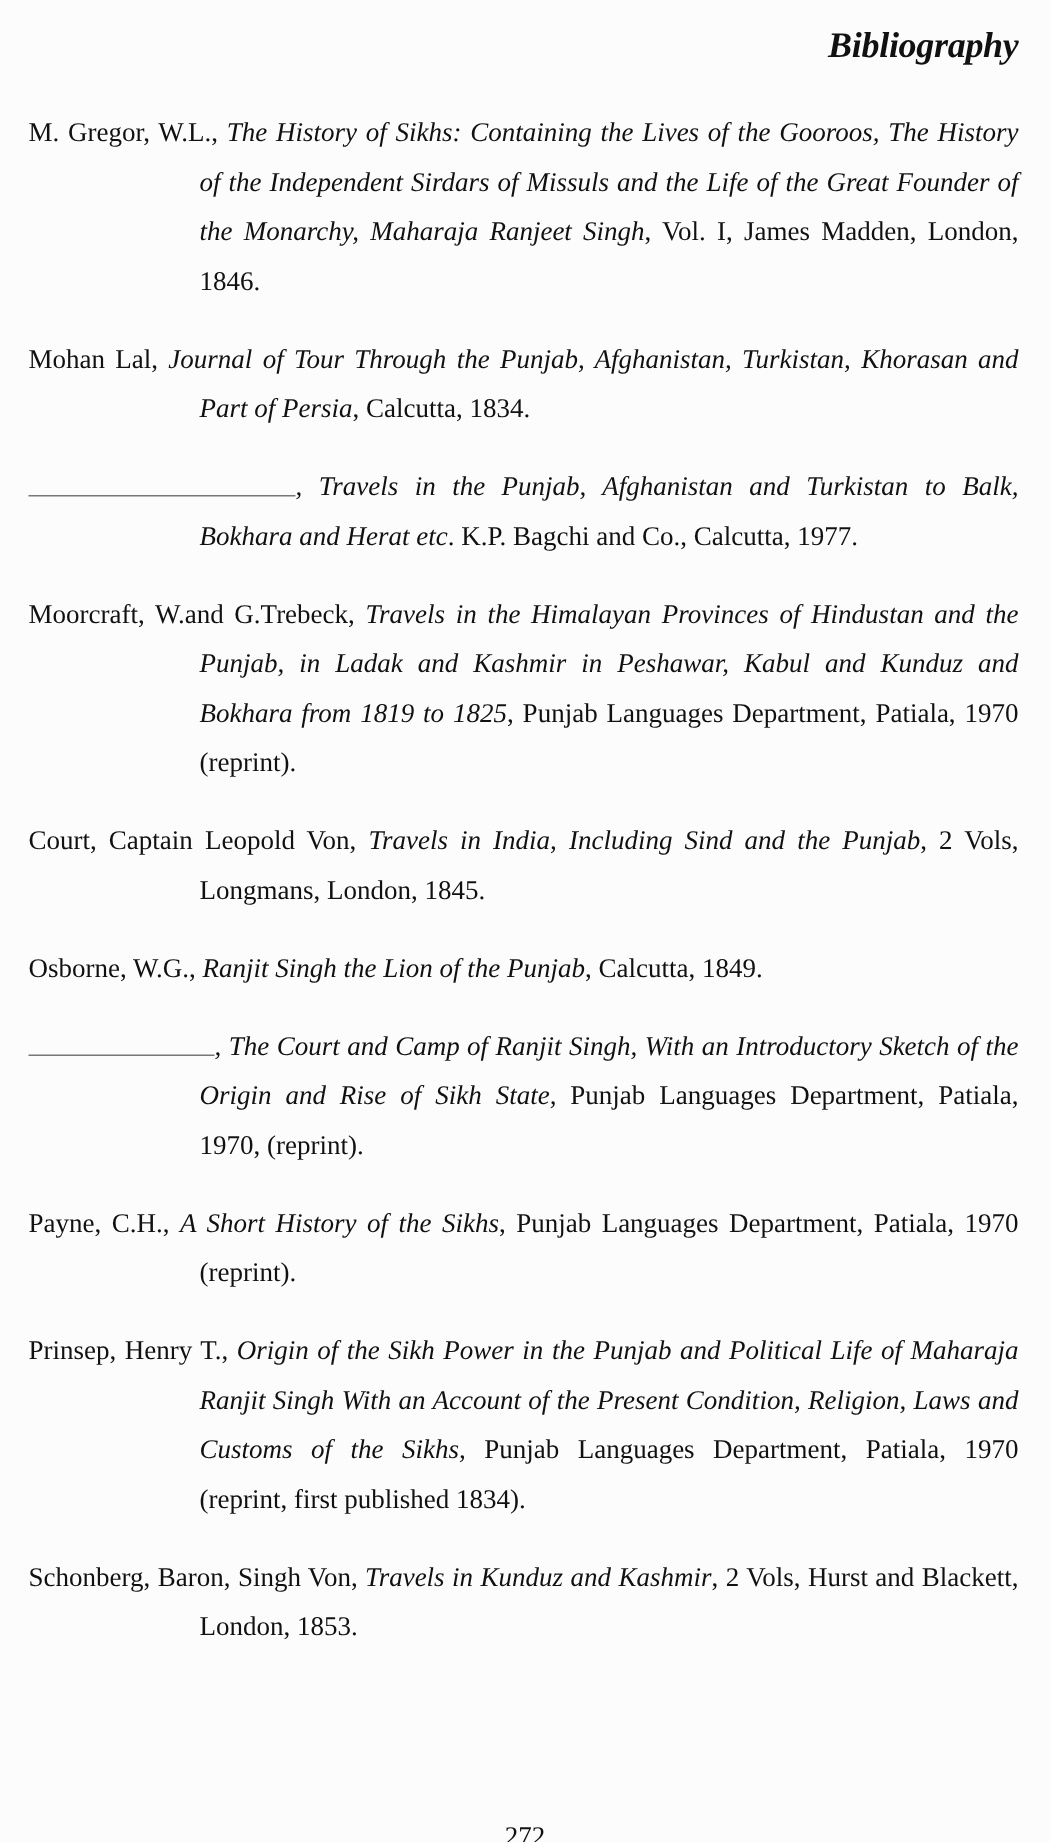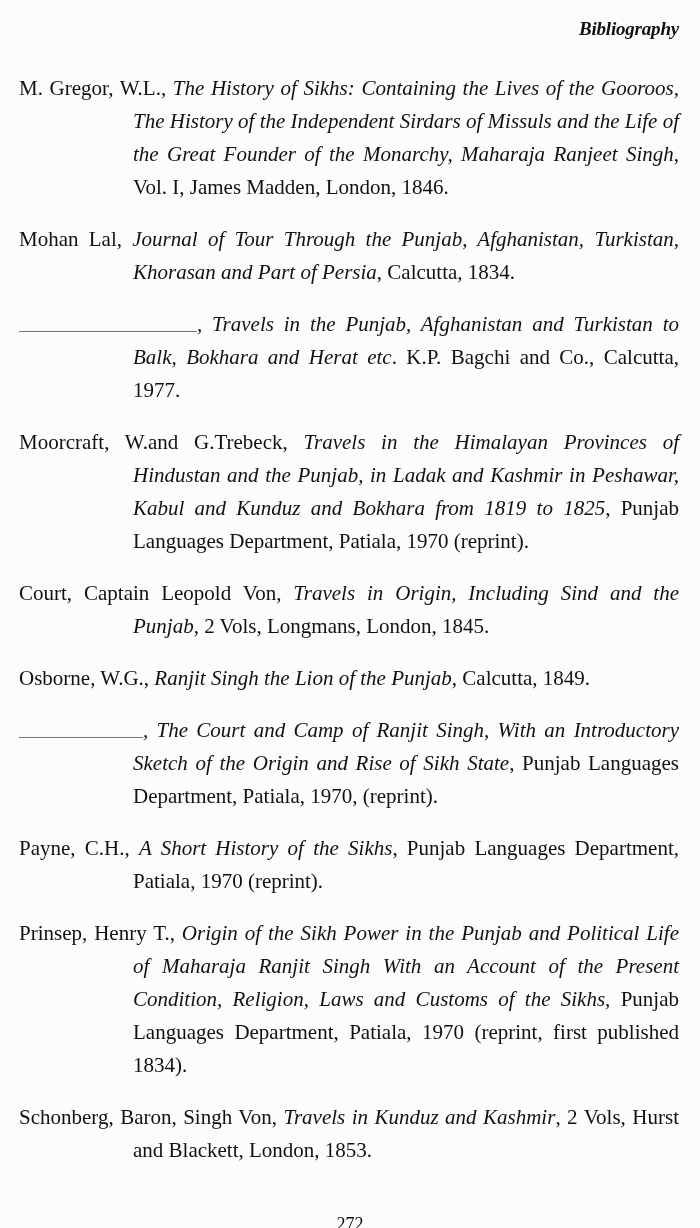--- a/index.html
+++ b/index.html
@@ -4,26 +4,26 @@
   <style>
     html, body { margin: 0; padding: 0; }
     body {
       width: 700px; height: 1228px; overflow: hidden;
       background: #fcfcfc; color: #111;
       font-family: "Liberation Serif", "DejaVu Serif", serif;
       position: relative;
     }
     .header {
       position: absolute; top: 18px; right: 21px;
-      font-weight: bold; font-style: italic; font-size: 19px;
+      font-weight: bold; font-style: italic; font-size: 24px;
       letter-spacing: -0.2px;
     }
     .entries { position: absolute; top: 72px; left: 19px; width: 660px; }
     .entry {
-      font-size: 21px; line-height: 33px;
+      font-size: 18px; line-height: 33px;
       text-align: justify; text-indent: -114px; padding-left: 114px;
       margin: 0 0 19px 0;
     }
     .entry i { font-style: italic; }
     .rule {
       display: inline-block; height: 1px; background: #777;
       vertical-align: baseline; position: relative; top: 1px;
     }
     .pagenum {
       position: absolute; top: 1214px; left: 0; width: 700px;
@@ -37,21 +37,21 @@
 
 <div class="entries">
   <p class="entry"><span>M. Gregor, W.L., </span><i>The History of Sikhs: Containing the Lives of the Gooroos, The History of the Independent Sirdars of Missuls and the Life of the Great Founder of the Monarchy, Maharaja Ranjeet Singh</i><span>, Vol. I, James Madden, London, 1846.</span></p>
 
   <p class="entry"><span>Mohan Lal, </span><i>Journal of Tour Through the Punjab, Afghanistan, Turkistan, Khorasan and Part of Persia</i><span>, Calcutta, 1834.</span></p>
 
   <p class="entry"><span class="rule" style="width:178px"></span><i>, Travels in the Punjab, Afghanistan and Turkistan to Balk, Bokhara and Herat etc</i><span>. K.P. Bagchi and Co., Calcutta, 1977.</span></p>
 
   <p class="entry"><span>Moorcraft, W.and G.Trebeck, </span><i>Travels in the Himalayan Provinces of Hindustan and the Punjab, in Ladak and Kashmir in Peshawar, Kabul and Kunduz and Bokhara from 1819 to 1825</i><span>, Punjab Languages Department, Patiala, 1970 (reprint).</span></p>
 
-  <p class="entry"><span>Court, Captain Leopold Von, </span><i>Travels in Origin, Including Sind and the Punjab</i><span>, 2 Vols, Longmans, London, 1845.</span></p>
+  <p class="entry"><span>Court, Captain Leopold Von, </span><i>Travels in India, Including Sind and the Punjab</i><span>, 2 Vols, Longmans, London, 1845.</span></p>
 
   <p class="entry"><span>Osborne, W.G., </span><i>Ranjit Singh the Lion of the Punjab</i><span>, Calcutta, 1849.</span></p>
 
   <p class="entry"><span class="rule" style="width:124px"></span><i>, The Court and Camp of Ranjit Singh, With an Introductory Sketch of the Origin and Rise of Sikh State,</i><span> Punjab Languages Department, Patiala, 1970, (reprint).</span></p>
 
   <p class="entry"><span>Payne, C.H., </span><i>A Short History of the Sikhs</i><span>, Punjab Languages Department, Patiala, 1970 (reprint).</span></p>
 
   <p class="entry"><span>Prinsep, Henry T., </span><i>Origin of the Sikh Power in the Punjab and Political Life of Maharaja Ranjit Singh With an Account of the Present Condition, Religion, Laws and Customs of the Sikhs,</i><span> Punjab Languages Department, Patiala, 1970 (reprint, first published 1834).</span></p>
 
   <p class="entry"><span>Schonberg, Baron, Singh Von, </span><i>Travels in Kunduz and Kashmir</i><span>, 2 Vols, Hurst and Blackett, London, 1853.</span></p>

